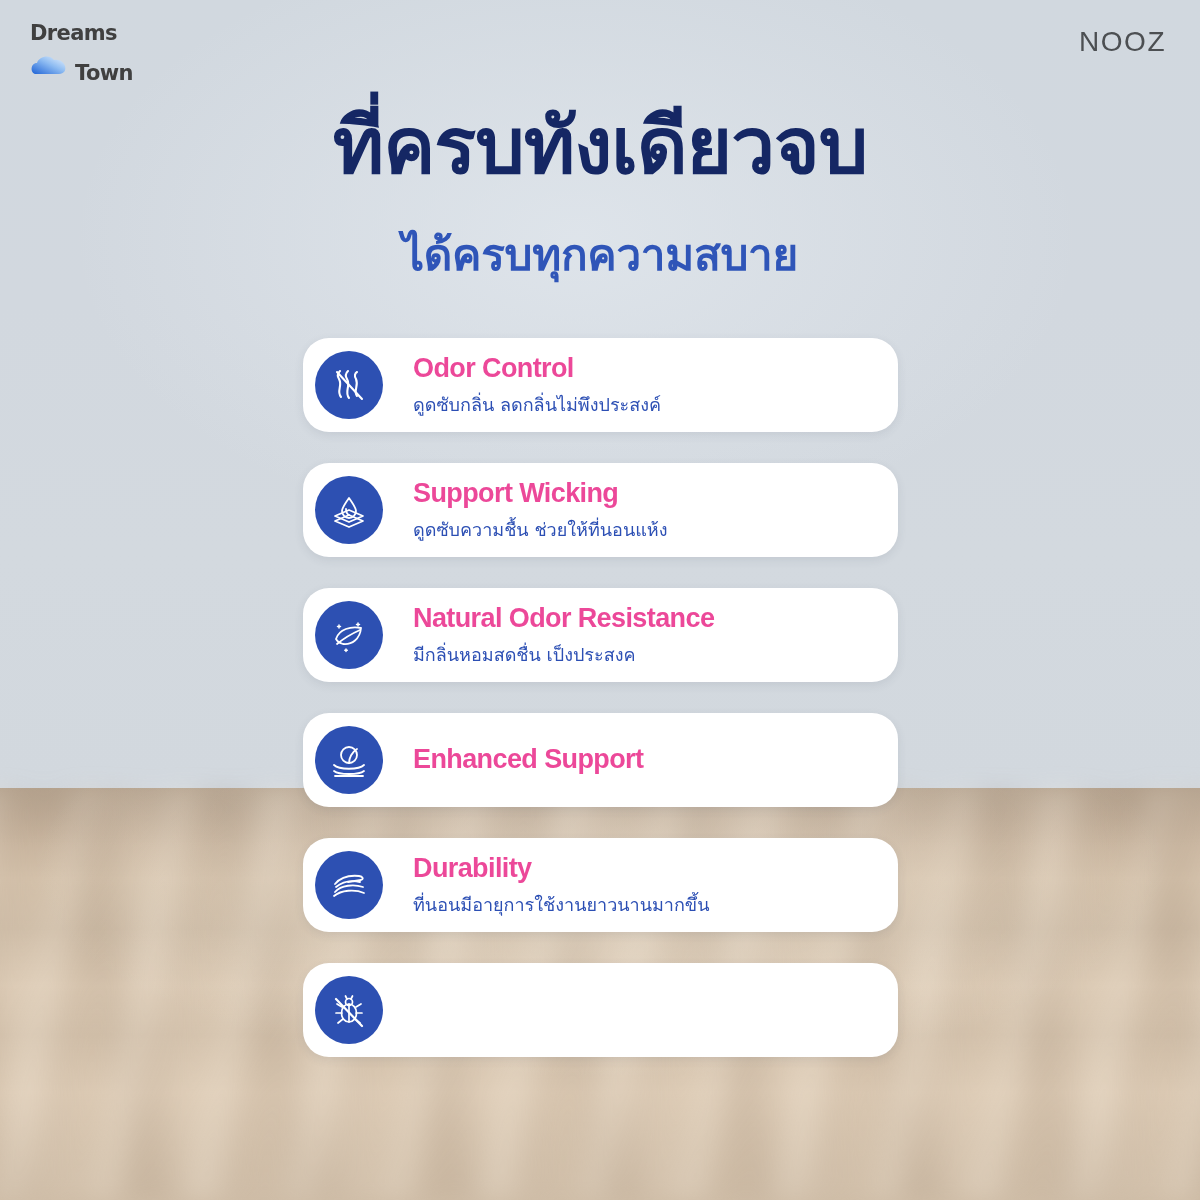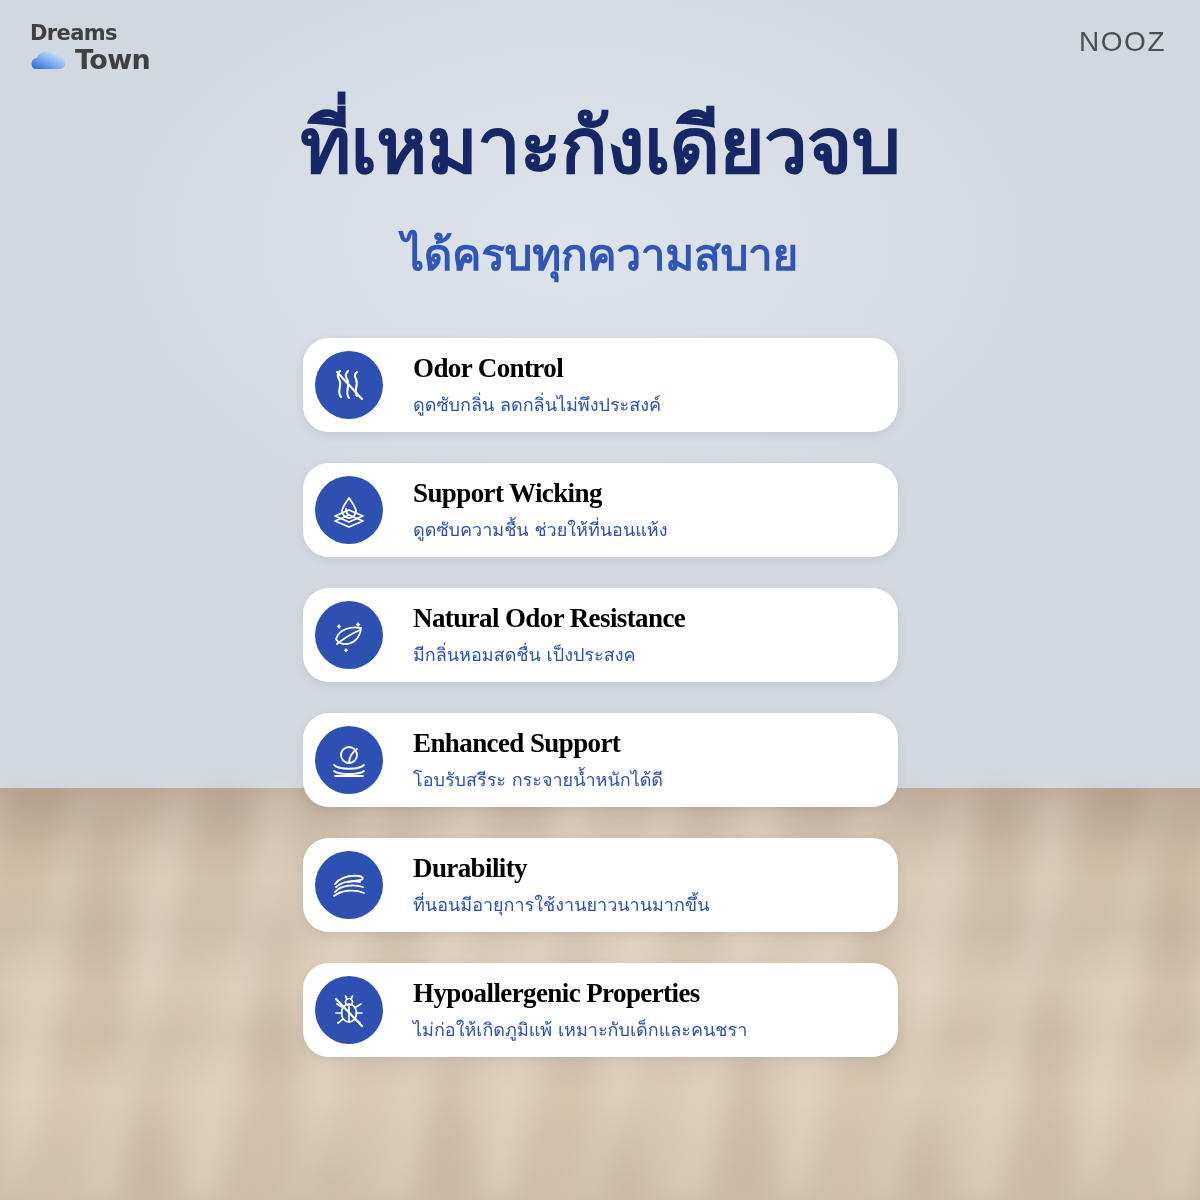--- a/index.html
+++ b/index.html
@@ -92,21 +92,21 @@
   }
   .logo-dt-row { display: flex; align-items: center; }
   .logo-dt-word {
     font-family: "DejaVu Sans", sans-serif;
     font-weight: bold;
     font-size: 21px;
     letter-spacing: -0.6px;
     color: #404040;
     line-height: 1.05;
   }
-  .logo-dt-word.second { font-size: 27px; margin-left: 5px; }
+  .logo-dt-word.second { font-size: 21px; margin-left: 5px; margin-top: 16px; }
   .logo-cloud { width: 40px; height: 22px; flex: 0 0 auto; }
 
   .logo-nooz {
     position: absolute;
     right: 34px; top: 26px;
     font-family: "Liberation Sans", sans-serif;
     font-size: 28px;
     font-weight: 300;
     letter-spacing: 1.5px;
     color: #4c4f52;
@@ -170,25 +170,25 @@
     justify-content: center;
     flex: 0 0 auto;
   }
   .card-icon svg { display: block; }
 
   .card-text {
     margin-left: 110px;
     padding-right: 16px;
   }
   .card-title {
-    font-family: Liberation Serif, serif;
+    font-family: Liberation Sans, sans-serif;
     font-weight: bold;
     font-size: 27px;
     letter-spacing: -0.6px;
-    color: #000000;
+    color: #ec4899;
     line-height: 1.15;
     white-space: nowrap;
   }
   .card-sub {
     font-family: "DejaVu Sans", sans-serif;
     font-size: 18px;
     color: #2c4fb4;
     line-height: 1.3;
     margin-top: 9px;
     white-space: nowrap;
@@ -221,21 +221,21 @@
           </defs>
           <path d="M6 20 C0 20 0 9 7 9 C9 2 20 0 24 6 C36 4 40 20 29 20 Z" fill="url(#cloudgrad)"></path>
         </svg>
       </span>
       <span class="logo-dt-word second">Town</span>
     </div>
   </div>
 
   <div class="logo-nooz">NOOZ</div>
 
-  <div class="headline">ที่เหมาะกังเดียวจบ</div>
+  <div class="headline">ที่ครบทังเดียวจบ</div>
   <div class="subheadline">ได้ครบทุกความสบาย</div>
 
   <div class="cards">
 
     <div class="card">
       <div class="card-icon">
         <svg viewBox="0 0 44 44" width="44" height="44" fill="none" stroke="#ffffff" stroke-width="2.1" stroke-linecap="round">
           <path d="M14 34 C9 28 16 23 12 16 C10 13 11 10 13 8"></path>
           <path d="M22 35 C17 29 24 23 20 16 C18 13 19 10 21 8"></path>
           <path d="M30 33 C26 28 32 23 29 16 C27 13 28 10 30 9"></path>
@@ -286,21 +286,20 @@
         <svg viewBox="0 0 44 44" width="44" height="44" fill="none" stroke="#ffffff" stroke-width="1.8" stroke-linecap="round">
           <circle cx="22" cy="17" r="8"></circle>
           <path d="M22 25 C22 20 25 14 30 11"></path>
           <path d="M7 27 C12 32 32 32 37 27"></path>
           <path d="M7 33 C12 37 32 37 37 33"></path>
           <line x1="8" y1="38" x2="36" y2="38"></line>
         </svg>
       </div>
       <div class="card-text">
         <div class="card-title">Enhanced Support</div>
-        <div class="card-sub">โอบรับสรีระ กระจายน้ำหนักได้ดี</div>
       </div>
     </div>
 
     <div class="card">
       <div class="card-icon">
         <svg viewBox="0 0 44 44" width="44" height="44" fill="none" stroke="#ffffff" stroke-width="1.8" stroke-linecap="round" stroke-linejoin="round">
           <path d="M8 21 C13 15 22 12 32 13 C36 13.5 37 16 34 17 L21 19"></path>
           <path d="M9 24 C15 19 24 17 33 19"></path>
           <path d="M8 29 C14 22 27 21 36 24"></path>
           <path d="M7 33 C14 27 28 26 37 30"></path>
@@ -317,20 +316,16 @@
         <svg viewBox="0 0 44 44" width="44" height="44" fill="none" stroke="#ffffff" stroke-width="1.7" stroke-linecap="round" stroke-linejoin="round">
           <ellipse cx="22" cy="25" rx="7.5" ry="9"></ellipse>
           <circle cx="22" cy="14" r="3.5"></circle>
           <path d="M20 11 l-1.5 -3 M24 11 l1.5 -3"></path>
           <path d="M15 19 l-5 -3 M15 25 l-6 0 M16 31 l-5 4"></path>
           <path d="M29 19 l5 -3 M29 25 l6 0 M28 31 l5 4"></path>
           <path d="M22 16 v18"></path>
           <line x1="9" y1="11" x2="35" y2="38" stroke-width="2.2"></line>
         </svg>
       </div>
-      <div class="card-text">
-        <div class="card-title">Hypoallergenic Properties</div>
-        <div class="card-sub">ไม่ก่อให้เกิดภูมิแพ้ เหมาะกับเด็กและคนชรา</div>
-      </div>
     </div>
 
   </div>
 </div>
 
 </body></html>

